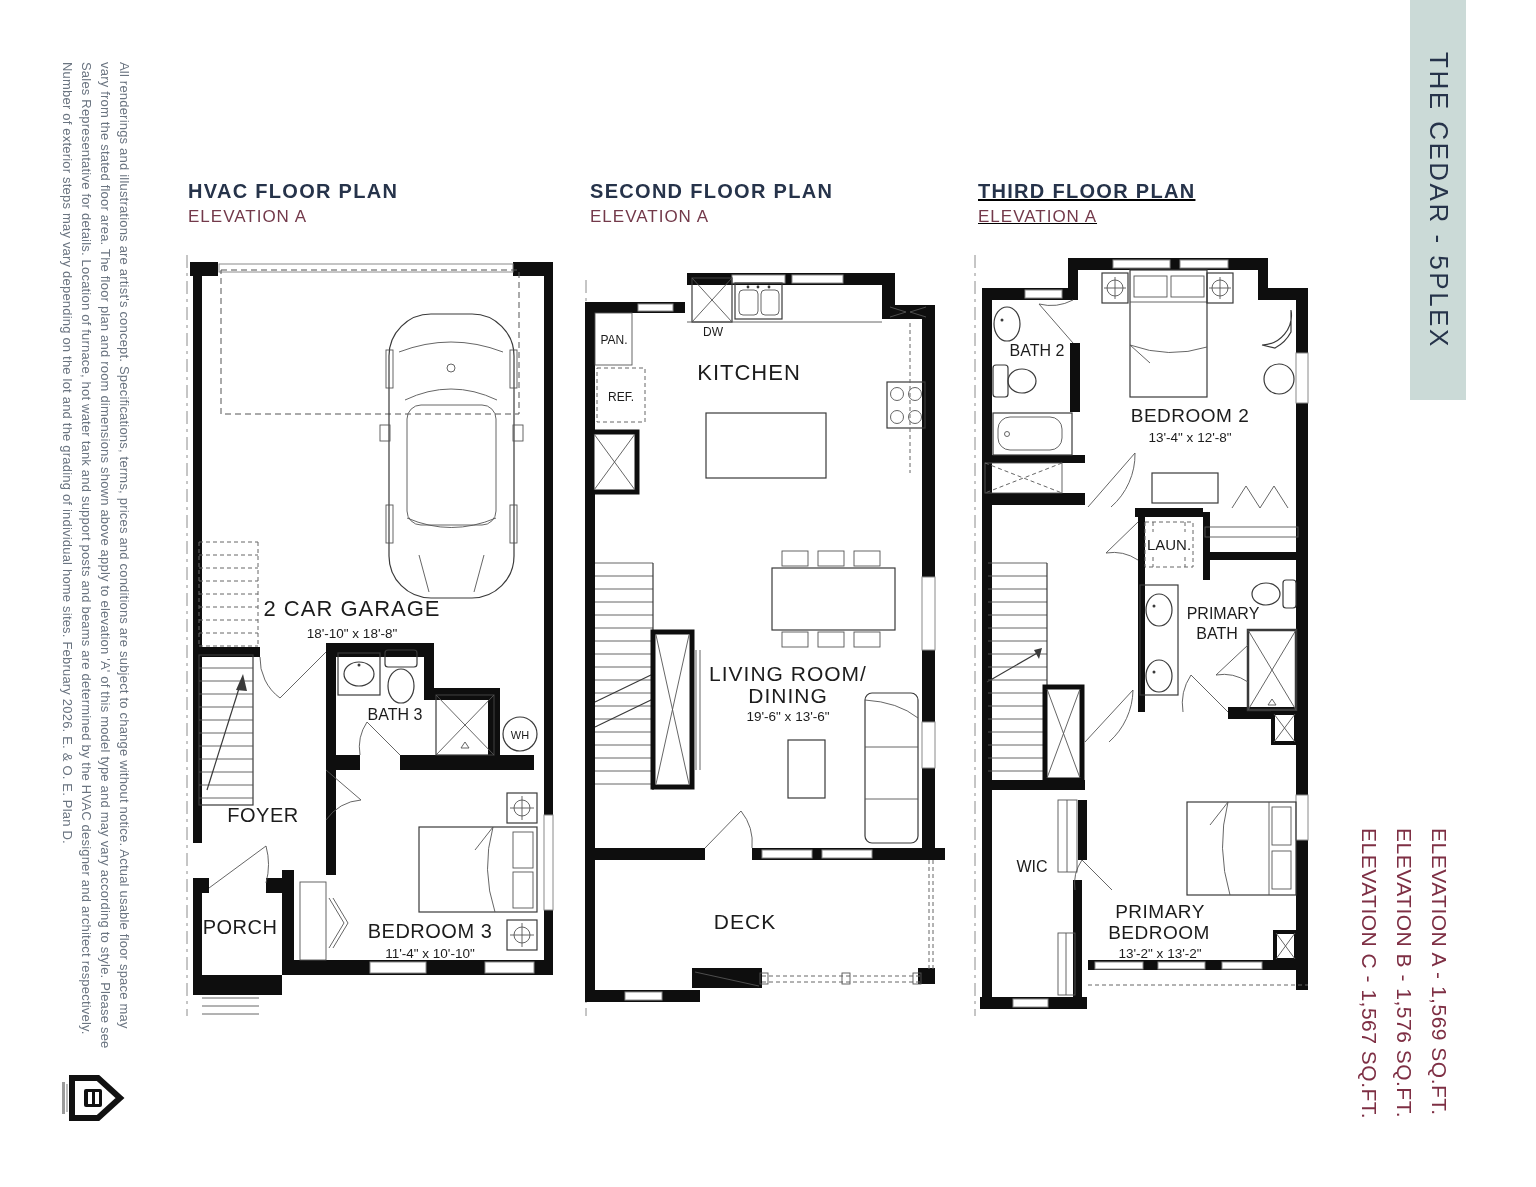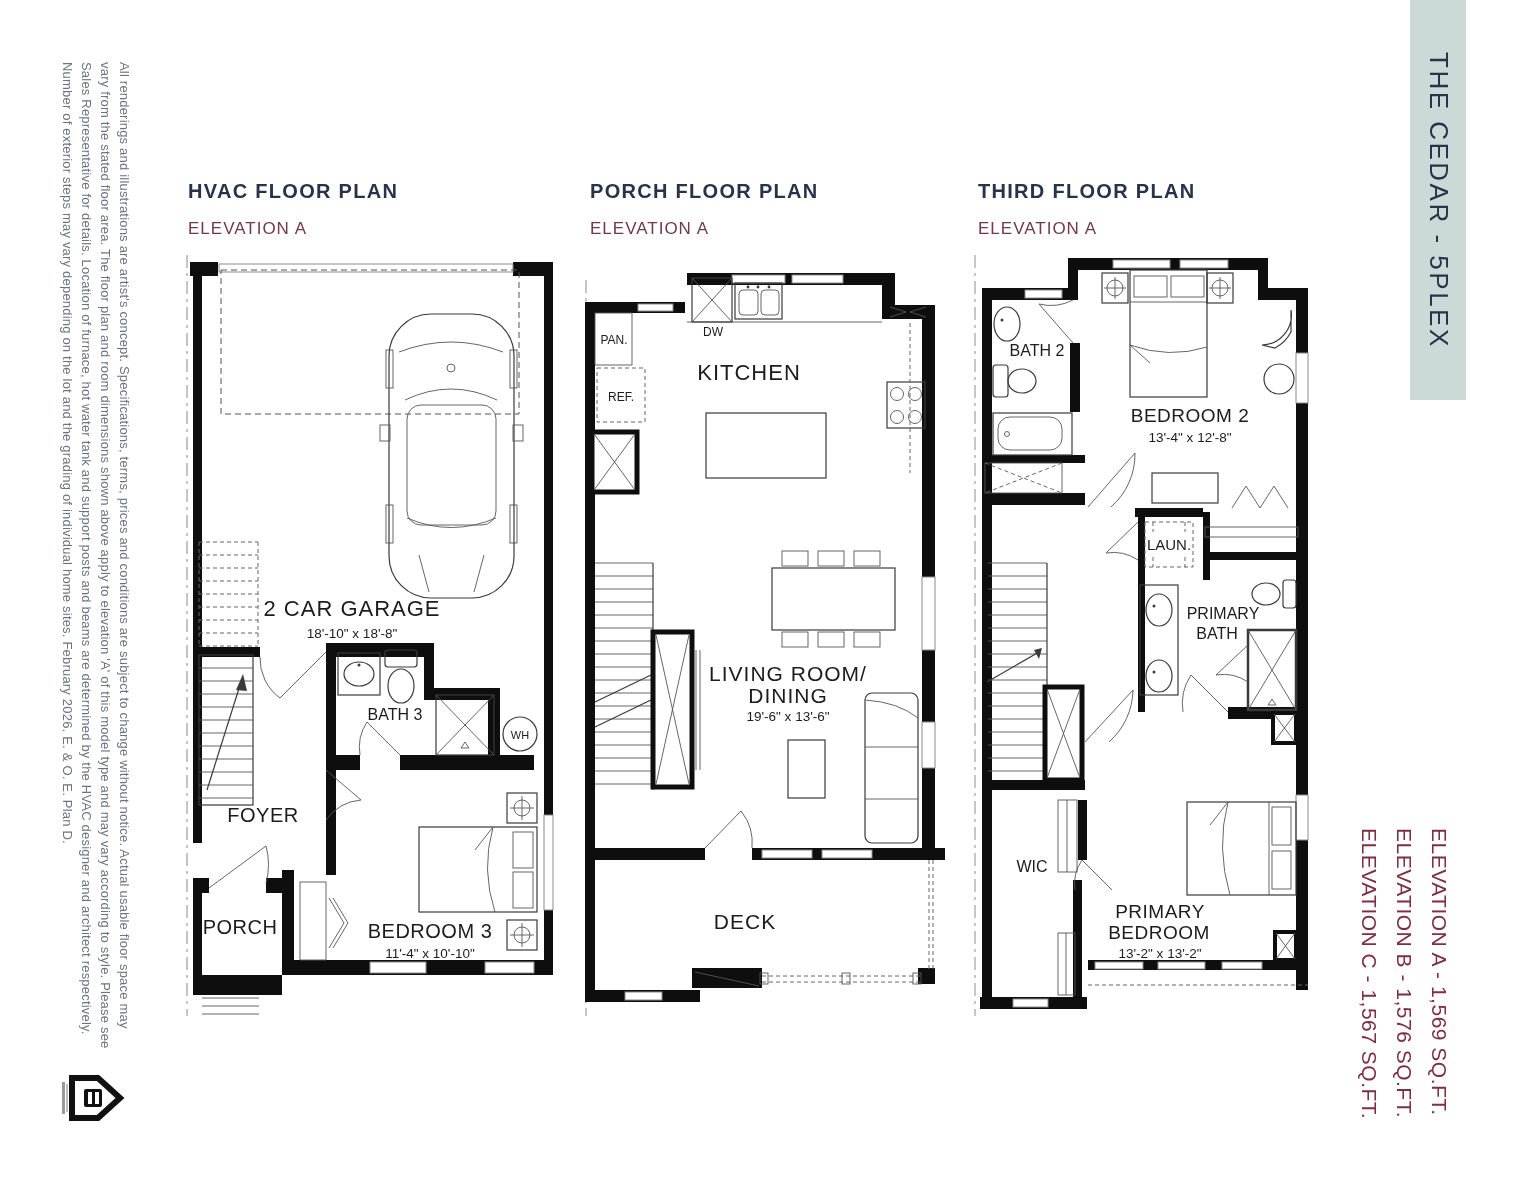--- a/index.html
+++ b/index.html
@@ -17,21 +17,21 @@
   .banner span{writing-mode:vertical-rl;color:#26334a;font-size:26px;letter-spacing:2.5px;
                font-weight:500;white-space:nowrap;}
 
   .elev-summary{position:absolute;left:1352px;top:828px;height:310px;color:#7e2f44;
                 font-size:21px;line-height:35px;letter-spacing:0.5px;font-weight:500;}
   .elev-summary div{white-space:nowrap;}
 
   
   .plan-head{position:absolute;top:180px;}
   .plan-head h2{margin:0;font-size:20px;letter-spacing:1.3px;color:#26334a;font-weight:700;}
-  .plan-head .sub{margin-top:16px;font-size:17px;letter-spacing:1px;color:#73394a;}
+  .plan-head .sub{margin-top:4px;font-size:17px;letter-spacing:1px;color:#73394a;}
 
   .plan-svg{position:absolute;top:250px;}
 
   
   svg{font-family:"Liberation Sans", sans-serif;}
   .w{fill:#0e0e0e;}
   .t{fill:none;stroke:#3a3a3a;stroke-width:1.2;}
   .t2{fill:none;stroke:#555;stroke-width:0.9;}
   .win{fill:#ffffff;stroke:#8a8a8a;stroke-width:1;}
   .dash{fill:none;stroke:#555;stroke-width:1;stroke-dasharray:6 4;}
@@ -80,24 +80,24 @@
     <div>ELEVATION A - 1,569 SQ.FT.</div>
     <div>ELEVATION B - 1,576 SQ.FT.</div>
     <div>ELEVATION C - 1,567 SQ.FT.</div>
   </div>
 
   <div class="plan-head" style="left:188px;">
     <h2>HVAC FLOOR PLAN</h2>
     <div class="sub">ELEVATION A</div>
   </div>
   <div class="plan-head" style="left:590px;">
-    <h2>PORCH FLOOR PLAN</h2>
+    <h2>SECOND FLOOR PLAN</h2>
     <div class="sub">ELEVATION A</div>
   </div>
-  <div class="plan-head" style="left:978px;">
+  <div class="plan-head" style="left:978px;text-decoration:underline;">
     <h2>THIRD FLOOR PLAN</h2>
     <div class="sub">ELEVATION A</div>
   </div>
 
   <svg class="plan-svg" style="left:183px;" width="377" height="770" viewBox="0 0 377 770">
     <line class="lot" x1="4" y1="5" x2="4" y2="766"></line>
     <g>
       <rect class="w" x="7" y="12" width="28" height="14"></rect>
       <rect class="w" x="330" y="12" width="40" height="14"></rect>
       <rect class="win" x="36" y="14" width="294" height="8"></rect>

